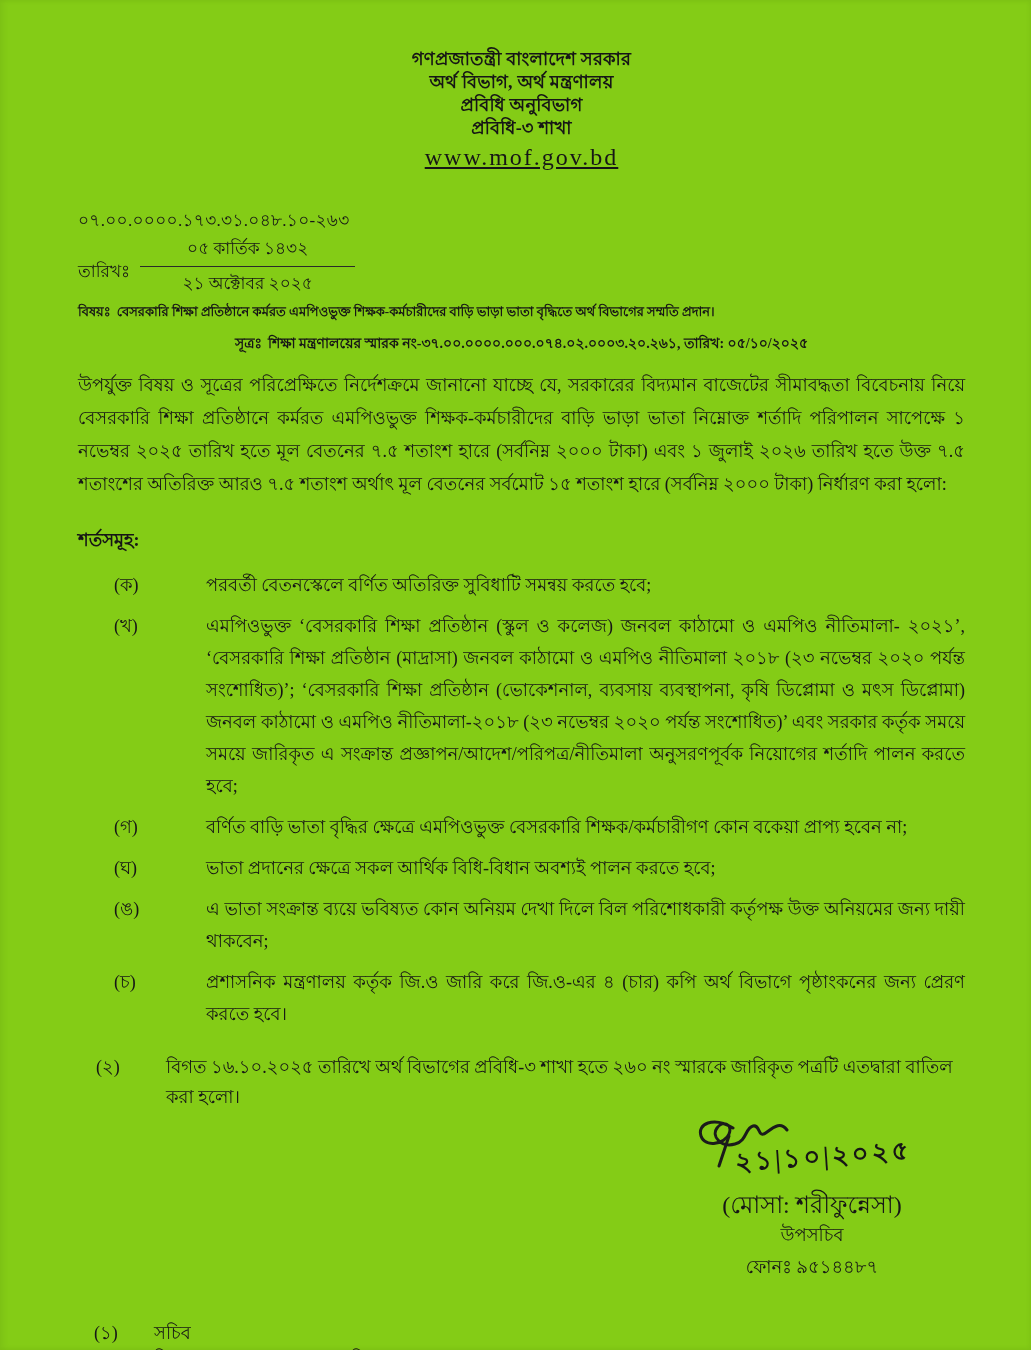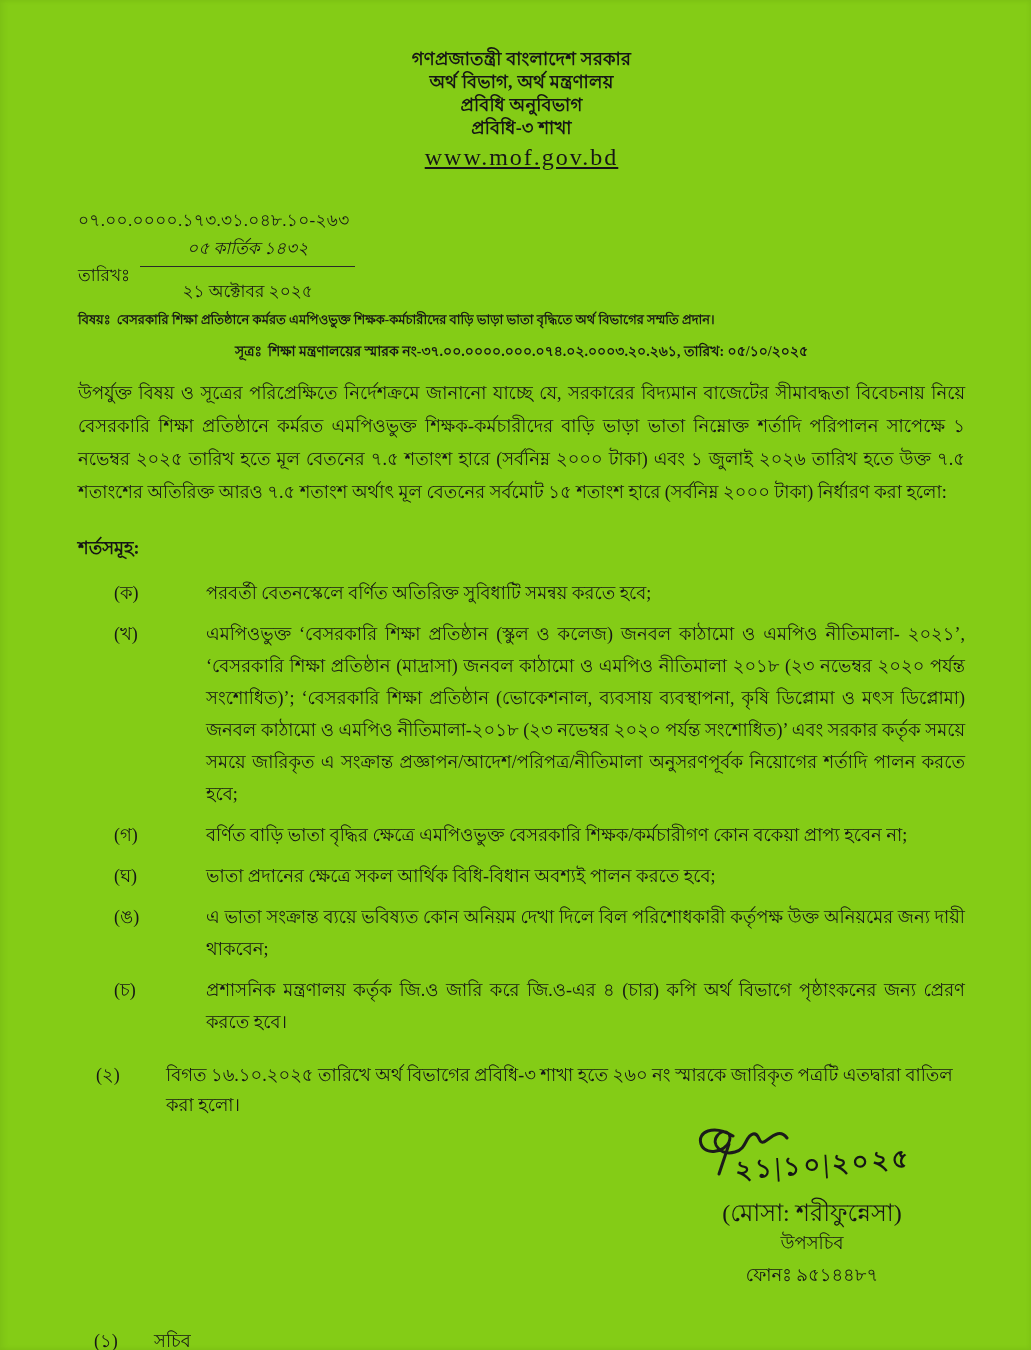--- a/index.html
+++ b/index.html
@@ -26,22 +26,22 @@
     text-decoration: underline;
     color: #161616;
     font-weight: 500;
   }
   
   .meta-row { display: flex; justify-content: space-between; align-items: flex-start; margin-top: 22px; flex-direction: column; }
   .memo-number { font-size: 17px; padding-top: 14px; letter-spacing: .3px; }
   .date-block { display: flex; align-items: center; gap: 10px; }
   .date-label { font-size: 17px; padding-top: 10px; }
   .date-frac { display: inline-block; text-align: center; min-width: 215px; }
-  .date-frac .top { display: block; font-size: 17px; padding: 0 8px 3px 8px; border-bottom: 1.5px solid #2a2a2a; font-style: italic; }
-  .date-frac .bottom { display: block; font-size: 17px; padding-top: 3px; margin-top: 8px; }
+  .date-frac .top { display: block; font-size: 17px; padding: 0 8px 3px 8px; border-bottom: 1.5px solid #2a2a2a; }
+  .date-frac .bottom { display: block; font-size: 17px; padding-top: 3px; }
   
   .subject-line { font-size: 13px; font-weight: 700; line-height: 27px; }
   .reference-line { margin-top: 5px; font-size: 14px; font-weight: 700; line-height: 27px; text-align: center; }
   .inline-label { font-weight: 700; margin-right: 6px; }
   
   .body-paragraph {
     margin-top: 12px;
     font-size: 18px;
     line-height: 33px;
     text-align: justify;

